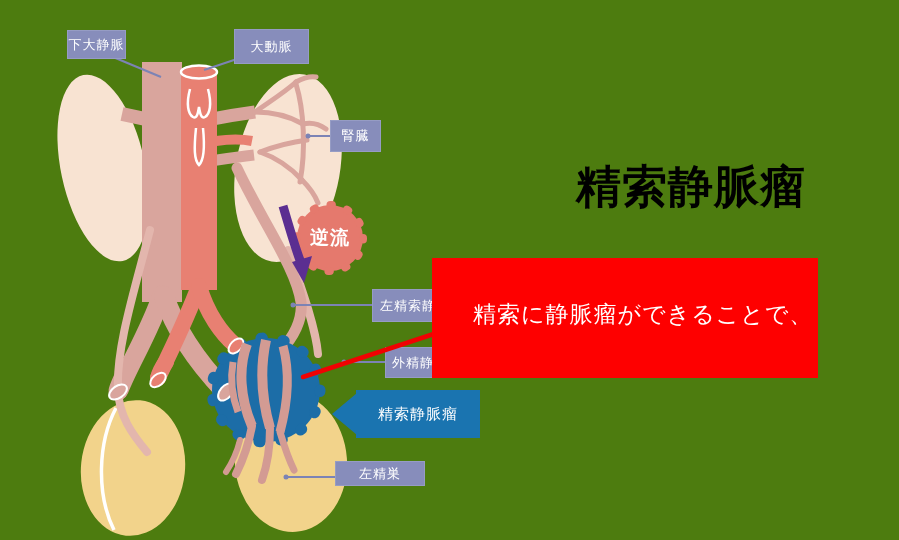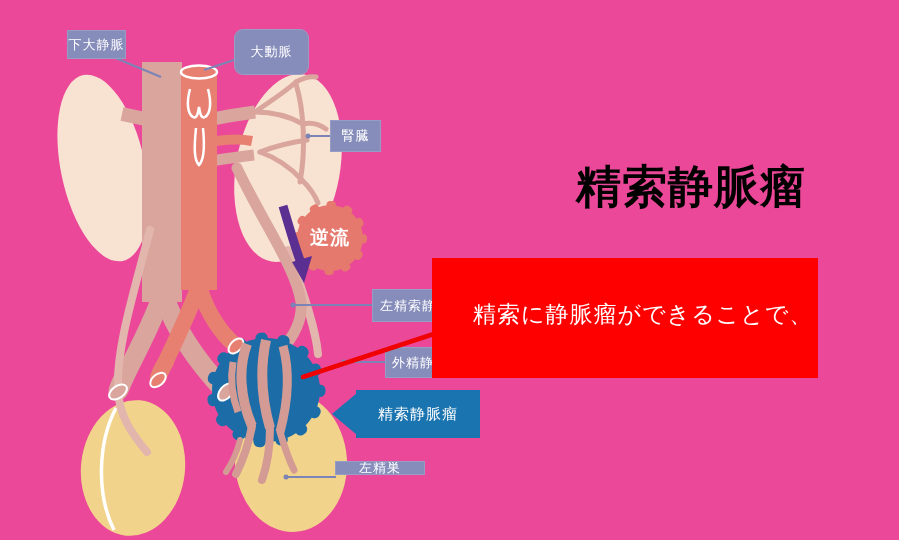--- a/index.html
+++ b/index.html
@@ -1,33 +1,33 @@
 <!DOCTYPE html>
 <html><head>
 <meta charset="utf-8">
 <style>
   html,body{margin:0;padding:0;background:#fff;}
   .stage{
-    position:relative;width:899px;height:540px;overflow:hidden;background:#ec4899;
+    position:relative;width:899px;height:540px;overflow:hidden;background:#4d7c0f;
     font-family:"Liberation Sans",sans-serif;
   }
   .art,.redline{position:absolute;left:0;top:0;}
   .art{z-index:1;}
   .redline{z-index:3;pointer-events:none;}
   .dlabel{
     position:absolute;z-index:2;background:#878dbb;border:1px solid #969cc4;
     color:#fff;font-size:13px;letter-spacing:1px;display:flex;align-items:center;
     justify-content:center;box-sizing:border-box;white-space:nowrap;overflow:hidden;
   }
   .lbl-ivc{left:67px;top:30px;width:59px;height:29px;}
-  .lbl-aorta{left:234px;top:29px;width:75px;height:46px;border-radius:9px;}
+  .lbl-aorta{left:234px;top:29px;width:75px;height:35px;}
   .lbl-kidney{left:330px;top:120px;width:51px;height:32px;}
   .lbl-lsv{left:372px;top:289px;width:86px;height:33px;}
   .lbl-esv{left:385px;top:347px;width:70px;height:31px;}
-  .lbl-testis{left:335px;top:461px;width:90px;height:14px;font-family:Liberation Serif, serif;}
+  .lbl-testis{left:335px;top:461px;width:90px;height:25px;font-family:Liberation Serif, serif;}
   .blue-label{
     position:absolute;z-index:2;left:356px;top:390px;width:124px;height:48px;
     background:#1a74b0;color:#fff;font-size:15px;letter-spacing:1px;
     display:flex;align-items:center;justify-content:center;white-space:nowrap;
   }
   .badge-text{
     position:absolute;z-index:2;left:296px;top:204px;width:68px;height:68px;
     color:#fff;font-size:19px;font-weight:bold;letter-spacing:1px;
     display:flex;align-items:center;justify-content:center;
   }

